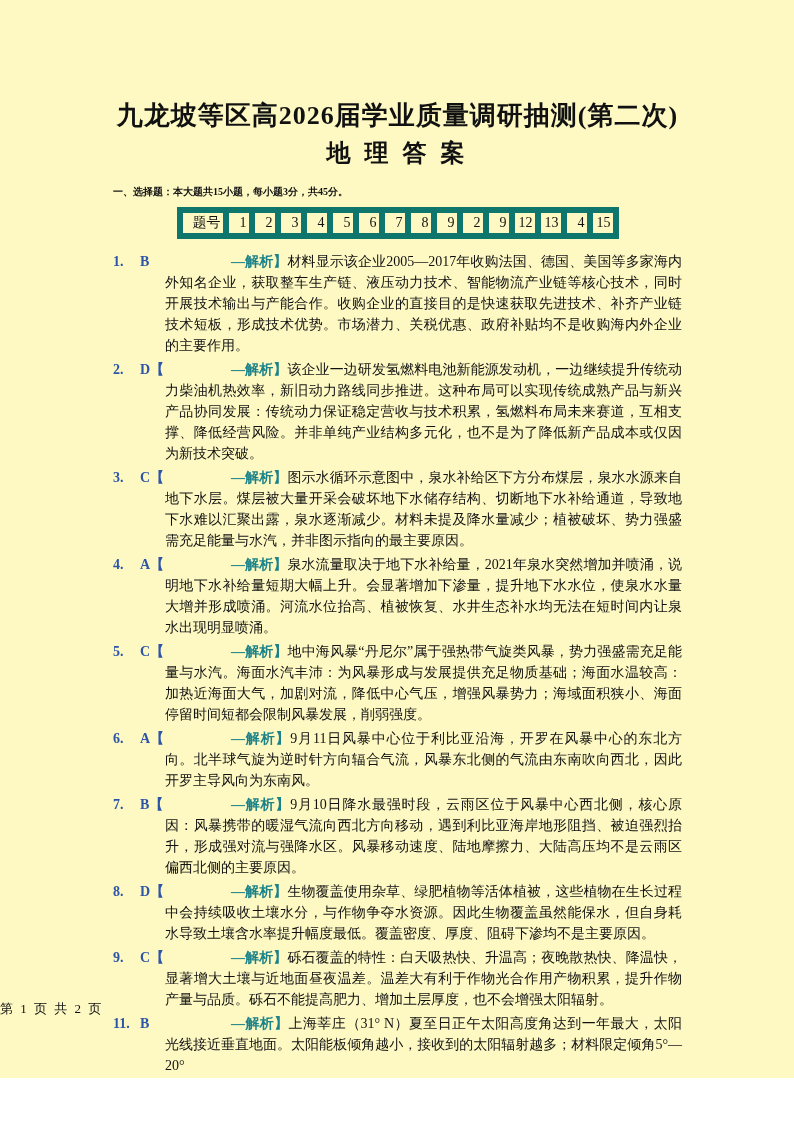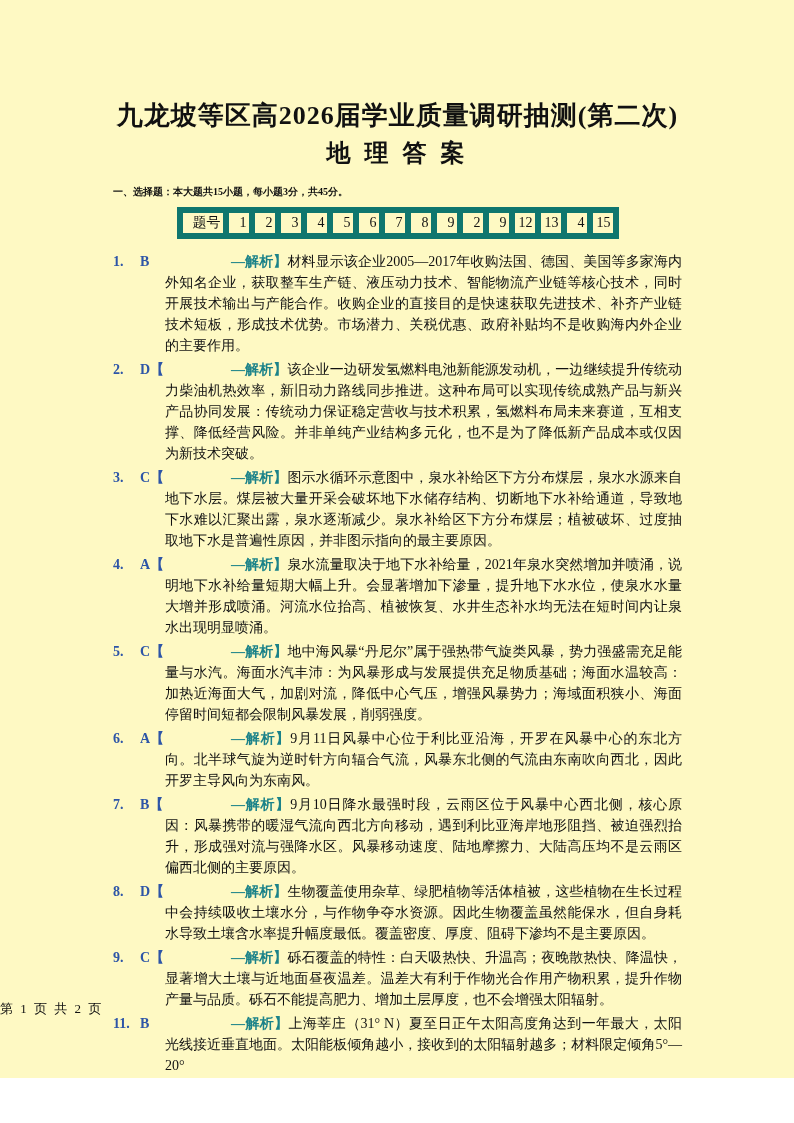--- a/index.html
+++ b/index.html
@@ -132,21 +132,21 @@
 
       <div class="item">
         <span class="num">2.</span>
         <span class="ans">D【</span>
         <p class="expl"><span class="jiexi">—解析】</span><span>该企业一边研发氢燃料电池新能源发动机，一边继续提升传统动力柴油机热效率，新旧动力路线同步推进。这种布局可以实现传统成熟产品与新兴产品协同发展：传统动力保证稳定营收与技术积累，氢燃料布局未来赛道，互相支撑、降低经营风险。并非单纯产业结构多元化，也不是为了降低新产品成本或仅因为新技术突破。</span></p>
       </div>
 
       <div class="item">
         <span class="num">3.</span>
         <span class="ans">C【</span>
-        <p class="expl"><span class="jiexi">—解析】</span><span>图示水循环示意图中，泉水补给区下方分布煤层，泉水水源来自地下水层。煤层被大量开采会破坏地下水储存结构、切断地下水补给通道，导致地下水难以汇聚出露，泉水逐渐减少。泉水补给区下方分布煤层；植被破坏、过度抽取地下水是普遍性原因，并非图示指向的最主要原因。</span></p>
+        <p class="expl"><span class="jiexi">—解析】</span><span>图示水循环示意图中，泉水补给区下方分布煤层，泉水水源来自地下水层。煤层被大量开采会破坏地下水储存结构、切断地下水补给通道，导致地下水难以汇聚出露，泉水逐渐减少。材料未提及降水量减少；植被破坏、势力强盛需充足能量与水汽，并非图示指向的最主要原因。</span></p>
       </div>
 
       <div class="item">
         <span class="num">4.</span>
         <span class="ans">A【</span>
         <p class="expl"><span class="jiexi">—解析】</span><span>泉水流量取决于地下水补给量，2021年泉水突然增加并喷涌，说明地下水补给量短期大幅上升。会显著增加下渗量，提升地下水水位，使泉水水量大增并形成喷涌。河流水位抬高、植被恢复、水井生态补水均无法在短时间内让泉水出现明显喷涌。</span></p>
       </div>
 
       <div class="item">
         <span class="num">5.</span>

